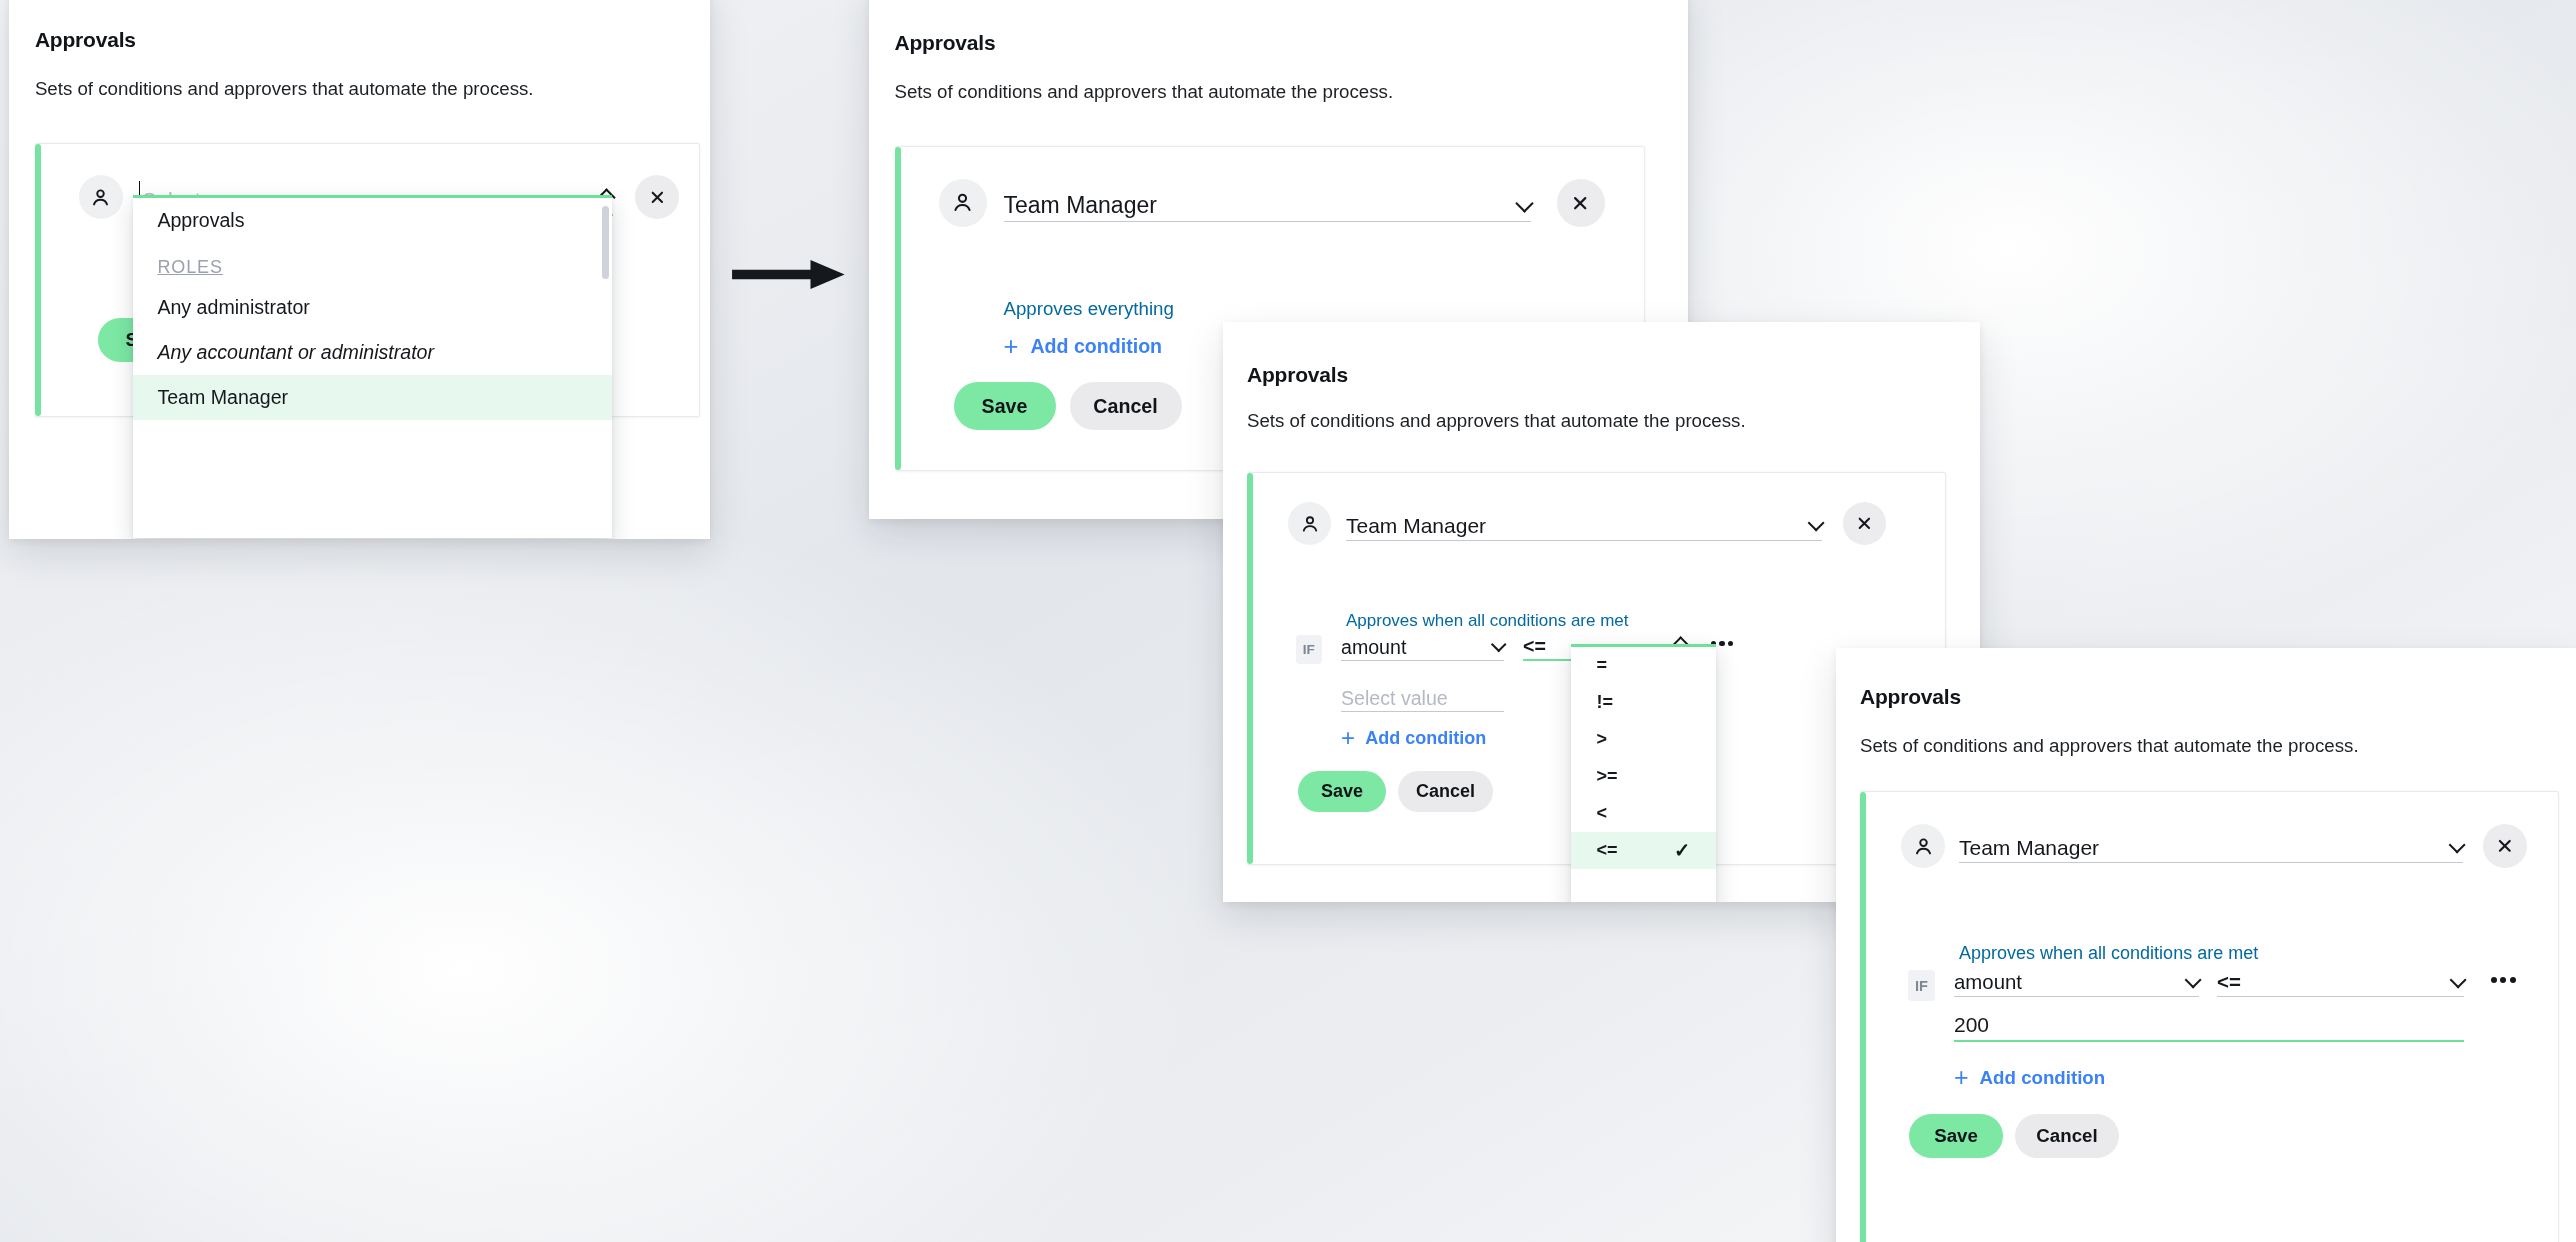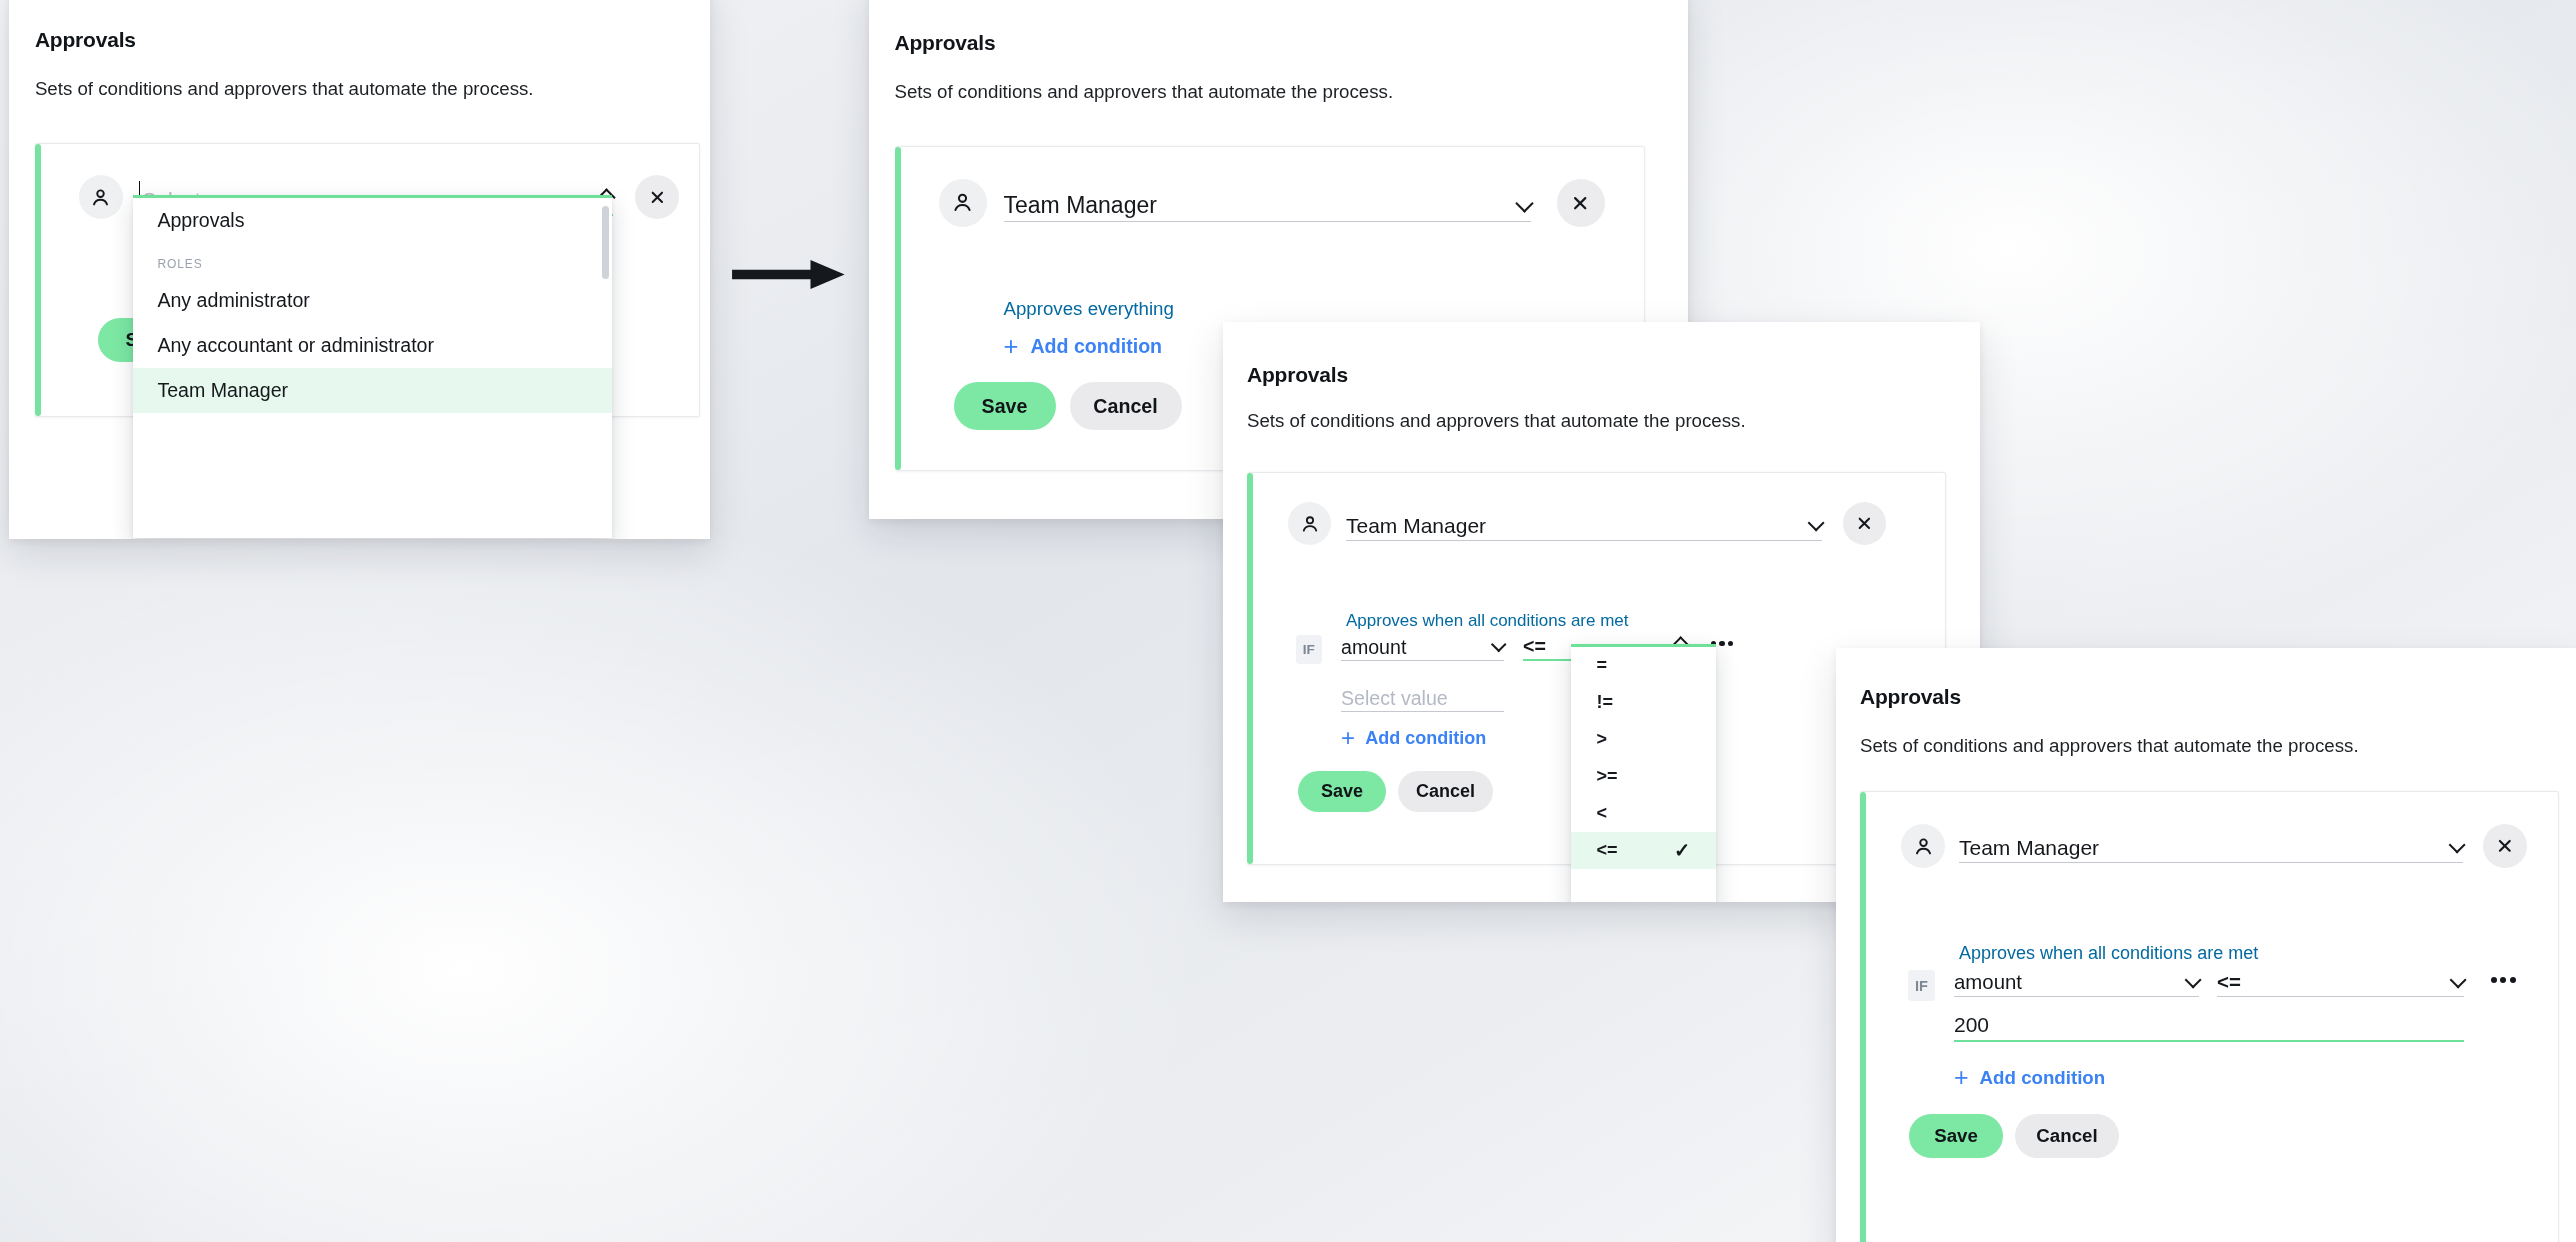--- a/index.html
+++ b/index.html
@@ -224,26 +224,26 @@
     <button class="btn btn-save" style="position:absolute; left:63px; top:174px; width:99px; height:44px; font-size:18.7px;">Save</button>
   </div>
 
   <div class="menu" style="left:124px; top:215px; width:479px; height:340px;">
     <div class="scrollthumb" style="right:3.4px; top:8.5px; width:6.8px; height:73px;"></div>
 
     <div class="menu-item" style="height:46px; padding:0 24px; font-size:19.6px;">
       <span>Approvals</span>
     </div>
 
-    <div class="menu-group" style="padding:13.6px 24px 6.8px; font-size:12px;">ROLES</div>
+    <div class="menu-group" style="padding:13.6px 24px 6.8px; font-size:18px;text-decoration:underline;">ROLES</div>
 
     <div class="menu-item" style="height:45px; padding:0 24px; font-size:19.6px;">
       <span>Any administrator</span>
     </div>
-    <div class="menu-item" style="height:45px; padding:0 24px; font-size:19.6px;">
+    <div class="menu-item" style="height:45px; padding:0 24px; font-size:19.6px;font-style:italic;">
       <span>Any accountant or administrator</span>
     </div>
     <div class="menu-item sel" style="height:45px; padding:0 24px; font-size:19.6px;">
       <span>Team Manager</span>
     </div>
   </div>
 </div>
 
 <div class="flow-arrow" style="left:715px; top:253px; width:145px; height:43px;">
   <svg width="145" height="43" viewBox="0 0 170 50">

